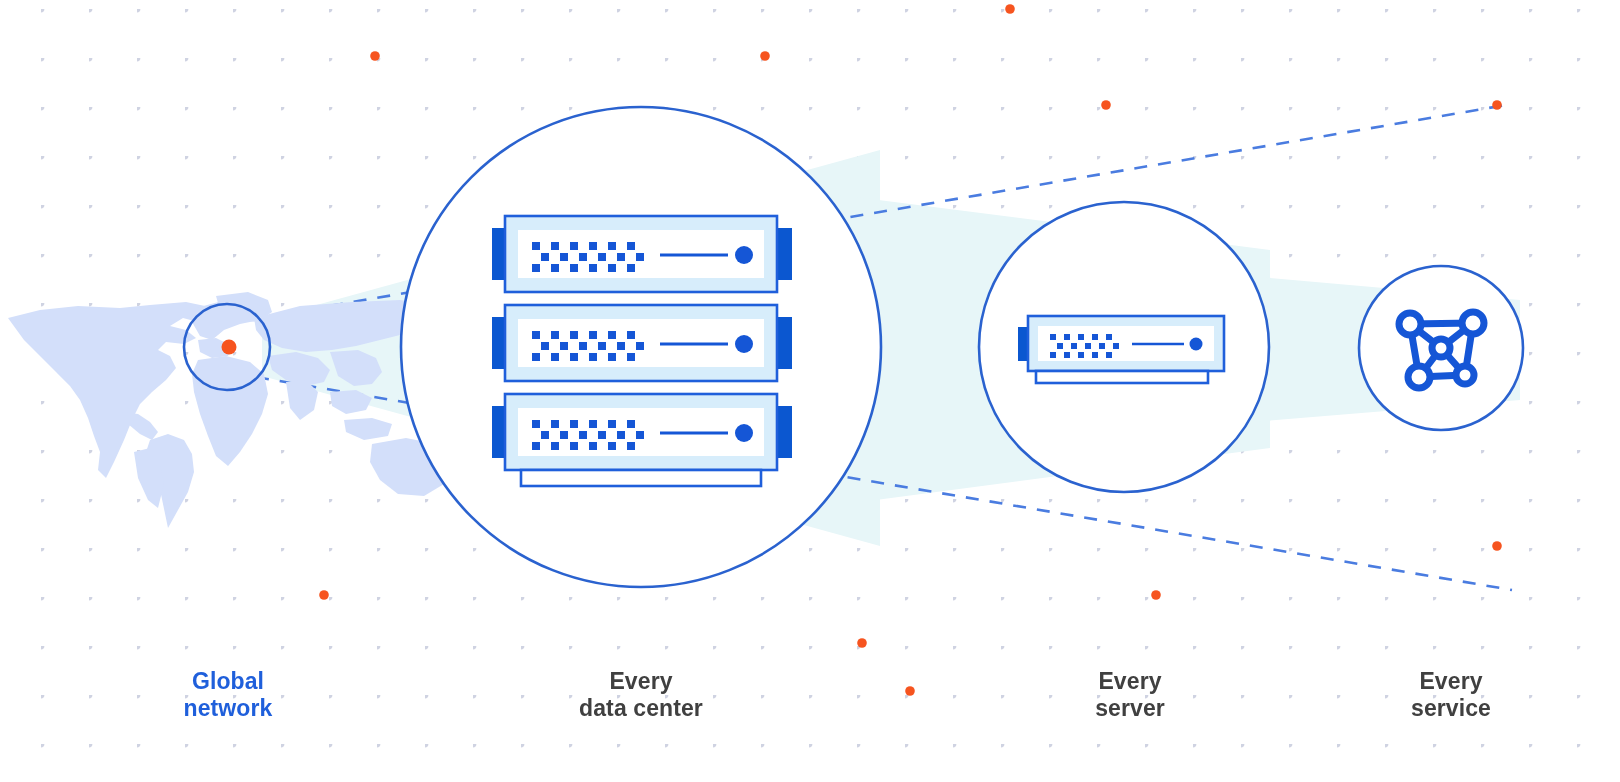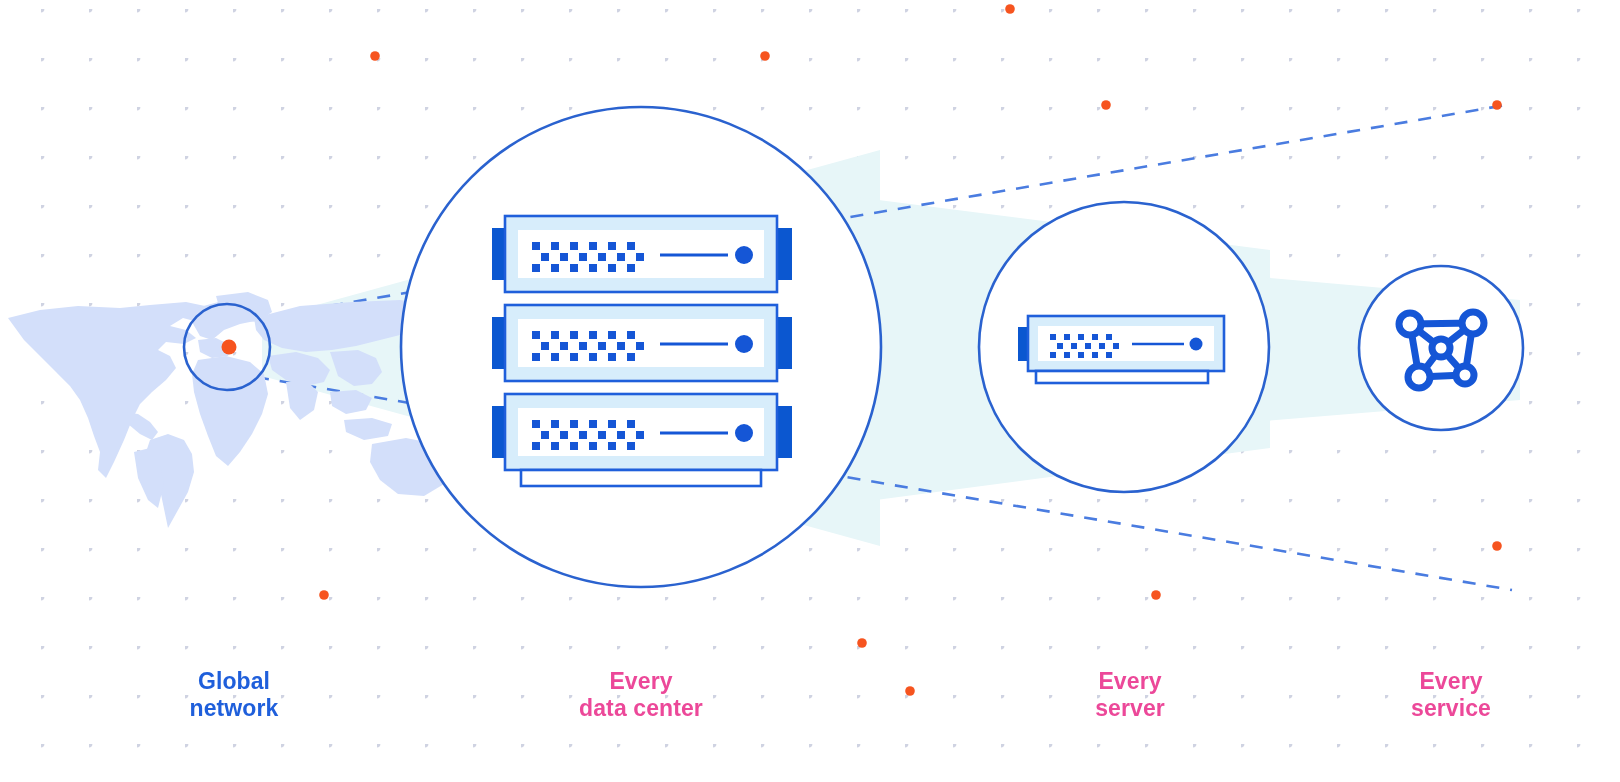--- a/index.html
+++ b/index.html
@@ -25,21 +25,21 @@
   }
   .label {
     position: absolute;
     text-align: center;
     font-family: "Liberation Sans", sans-serif;
     font-size: 23px;
     font-weight: 700;
     line-height: 1.18;
     letter-spacing: 0.1px;
     white-space: pre-line;
-    color: #ec4899;
+    color: #404040;
   }
   .label.accent { color: #1f5fdb; }
 </style>
 </head>
 <body>
 
 <div id="stage">
 
   <svg id="bg-svg" viewBox="0 0 1620 782" aria-hidden="true">
     <defs>
@@ -281,21 +281,21 @@
         <circle cx="1497" cy="105" r="4.8" fill="#f6541f"></circle>
         <circle cx="230" cy="347" r="4.8" fill="#f6541f"></circle>
         <circle cx="1497" cy="546" r="4.8" fill="#f6541f"></circle>
         <circle cx="324" cy="595" r="4.8" fill="#f6541f"></circle>
         <circle cx="1156" cy="595" r="4.8" fill="#f6541f"></circle>
         <circle cx="862" cy="643" r="4.8" fill="#f6541f"></circle>
         <circle cx="910" cy="691" r="4.8" fill="#f6541f"></circle>
       </g>
   </svg>
 
-  <div class="label accent" style="left:134px; top:668px; width:200px;">Global
+  <div class="label accent" style="left:128px; top:668px; width:200px;">Global
 network</div>
 
   <div class="label" style="left:521px; top:668px; width:240px;">Every
 data center</div>
 
   <div class="label" style="left:1030px; top:668px; width:200px;">Every
 server</div>
 
   <div class="label" style="left:1351px; top:668px; width:200px;">Every
 service</div>

